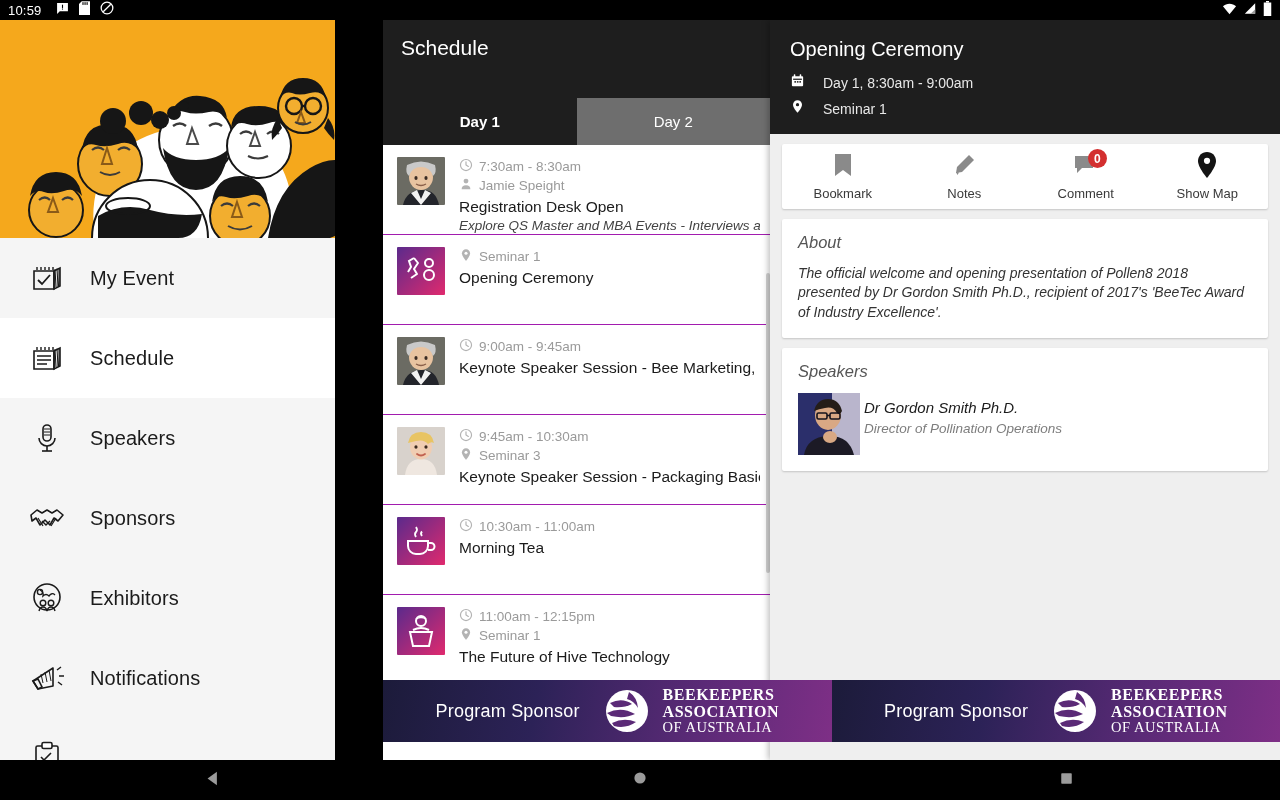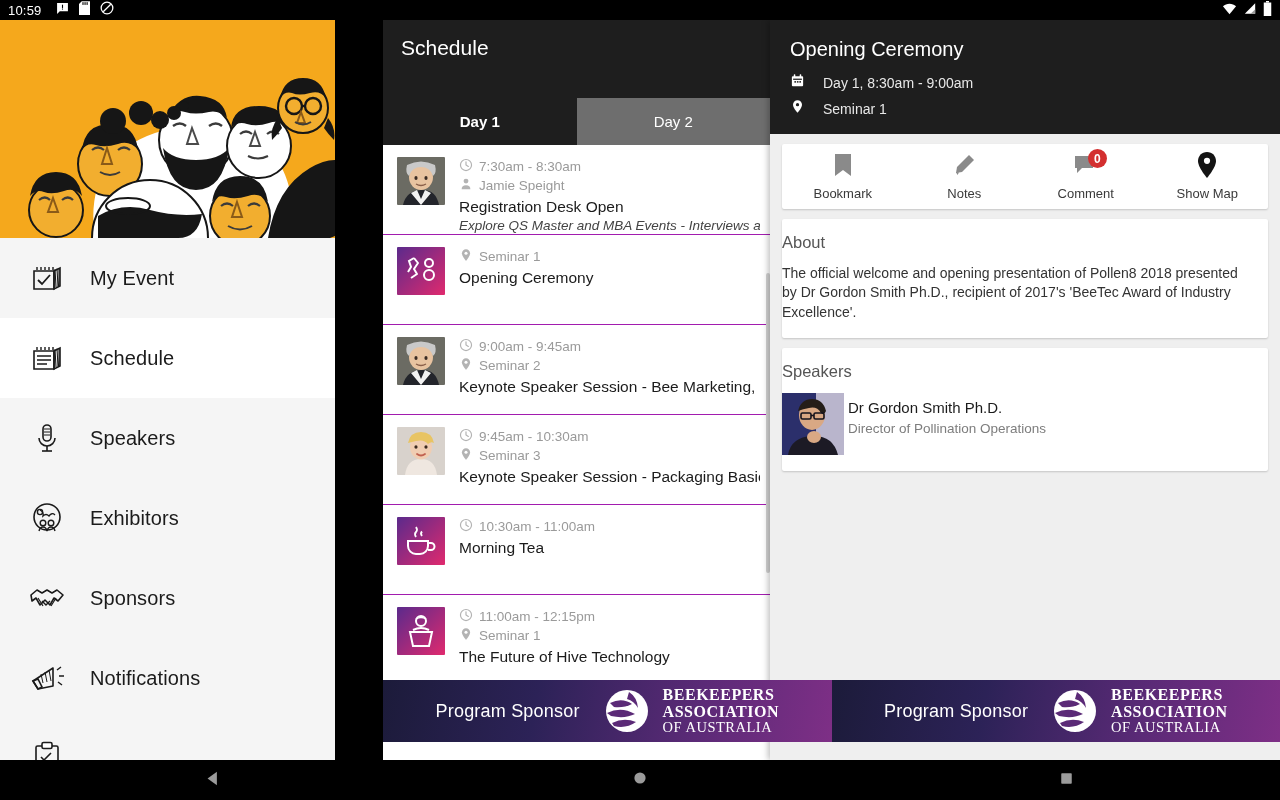--- a/index.html
+++ b/index.html
@@ -107,21 +107,21 @@
     cursor:pointer; gap:6px; position:relative;
   }
   .action-icowrap { height:26px; display:flex; align-items:center; justify-content:center; position:relative; }
   .action-label { font-size:13px; color:#3a3a3a; }
   .badge {
     position:absolute; left:14px; top:-5px; min-width:19px; height:19px;
     background:#d32f2f; border-radius:10px; color:#fff; font-size:12px;
     font-weight:bold; display:flex; align-items:center; justify-content:center;
     padding:0 5px;
   }
-  .card-pad { padding:14px 16px 16px 0; }
+  .card-pad { padding:14px 16px 16px 16px;font-style:italic; }
   .card-head { font-size:16.5px; color:#555; margin-bottom:12px; }
   .about-txt { font-size:14px; color:#333; line-height:1.38; }
 
   .speaker-row { display:flex; align-items:flex-start; gap:4px; }
   .speaker-thumb { width:62px; height:62px; flex:0 0 62px; overflow:hidden; }
   .speaker-name { font-size:15px; color:#1b1b1b; margin-top:6px; }
   .speaker-role { font-size:13.5px; color:#7d7d7d; margin-top:5px; }
 
   
   .sponsor-band {
@@ -292,29 +292,20 @@
           </div>
           <div class="sched-body">
             <div class="meta-row">
               <span>
                 <svg width="14" height="14" viewBox="0 0 24 24">
                     <circle cx="12" cy="12" r="9.5" fill="none" stroke="#b3b3b3" stroke-width="2"></circle>
                     <path d="M12 6.5V12l4 2.5" stroke="#b3b3b3" stroke-width="2" fill="none" stroke-linecap="round"></path>
                   </svg>
               </span>
               <span class="meta-txt">9:00am - 9:45am</span>
-            </div>
-            <div class="meta-row">
-              <span>
-                <svg width="14" height="14" viewBox="0 0 24 24">
-                    <path d="M12 2c-4 0-7 3-7 7 0 5 7 13 7 13s7-8 7-13c0-4-3-7-7-7z" fill="#b3b3b3"></path>
-                    <circle cx="12" cy="9" r="2.6" fill="#fff"></circle>
-                  </svg>
-              </span>
-              <span class="meta-txt">Seminar 2</span>
             </div>
             <div class="sess-title">Keynote Speaker Session - Bee Marketing, Be</div>
           </div>
         </div>
 
         <div class="sched-item">
           <div class="thumb">
             <svg width="48" height="48" viewBox="0 0 48 48">
               <rect width="48" height="48" fill="#d8d2cc"></rect>
               <path d="M8 48q2-16 16-16t16 16z" fill="#efe7e0"></path>
@@ -635,41 +626,41 @@
               <path d="M17 25v5" stroke="#1b1b1b" stroke-width="1.6"></path>
               <path d="M12 30h10" stroke="#1b1b1b" stroke-width="1.6"></path>
               <path d="M14 8h6M14 11h6M14 14h6" stroke="#1b1b1b" stroke-width="1"></path>
             </svg>
           </div>
           <div class="nav-label">Speakers</div>
         </div>
 
         <div class="nav-item">
           <div class="nav-ico">
+            <svg width="36" height="30" viewBox="0 0 36 30">
+              <path d="M2 12l6-5 5 3 5-3 5 3 5-3 6 5-5 6-4-3-4 7-5-5-5 5-4-7-4 3z" fill="none" stroke="#1b1b1b" stroke-width="1.6" stroke-linejoin="round"></path>
+              <path d="M13 18l4 4 4-4" fill="none" stroke="#1b1b1b" stroke-width="1.4"></path>
+              <path d="M9 15l5 8M27 15l-5 8" stroke="#1b1b1b" stroke-width="1.2"></path>
+            </svg>
+          </div>
+          <div class="nav-label">Sponsors</div>
+        </div>
+
+        <div class="nav-item">
+          <div class="nav-ico">
             <svg width="34" height="34" viewBox="0 0 34 34">
               <circle cx="17" cy="16" r="13" fill="none" stroke="#1b1b1b" stroke-width="1.6"></circle>
               <path d="M10 9q4 2 3 6 3-3 6 0 3-4 6-1" fill="none" stroke="#1b1b1b" stroke-width="1.3"></path>
               <circle cx="10" cy="11" r="2.6" fill="none" stroke="#1b1b1b" stroke-width="1.4"></circle>
               <circle cx="13" cy="22" r="2.8" fill="none" stroke="#1b1b1b" stroke-width="1.4"></circle>
               <circle cx="21" cy="22" r="2.8" fill="none" stroke="#1b1b1b" stroke-width="1.4"></circle>
               <path d="M9 30q1-4 4-4t4 4M17 30q1-4 4-4t4 4" fill="none" stroke="#1b1b1b" stroke-width="1.4"></path>
             </svg>
           </div>
           <div class="nav-label">Exhibitors</div>
-        </div>
-
-        <div class="nav-item">
-          <div class="nav-ico">
-            <svg width="36" height="30" viewBox="0 0 36 30">
-              <path d="M2 12l6-5 5 3 5-3 5 3 5-3 6 5-5 6-4-3-4 7-5-5-5 5-4-7-4 3z" fill="none" stroke="#1b1b1b" stroke-width="1.6" stroke-linejoin="round"></path>
-              <path d="M13 18l4 4 4-4" fill="none" stroke="#1b1b1b" stroke-width="1.4"></path>
-              <path d="M9 15l5 8M27 15l-5 8" stroke="#1b1b1b" stroke-width="1.2"></path>
-            </svg>
-          </div>
-          <div class="nav-label">Sponsors</div>
         </div>
 
         <div class="nav-item">
           <div class="nav-ico">
             <svg width="36" height="32" viewBox="0 0 36 32">
               <path d="M4 19l20-13v18L9 27z" fill="none" stroke="#1b1b1b" stroke-width="1.6" stroke-linejoin="round"></path>
               <path d="M4 19l5 8 4-2-4-8z" fill="none" stroke="#1b1b1b" stroke-width="1.6"></path>
               <path d="M28 8l4-3M30 14h5M29 20l4 3" stroke="#1b1b1b" stroke-width="1.4"></path>
               <path d="M12 12l2 9M16 10l2 10M20 8l2 11" stroke="#1b1b1b" stroke-width="1"></path>
             </svg>

